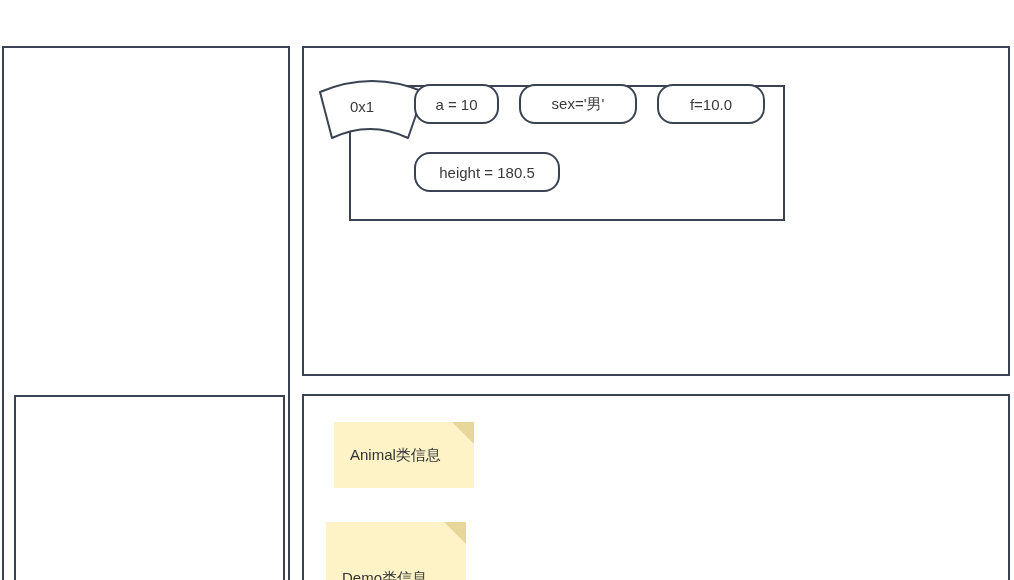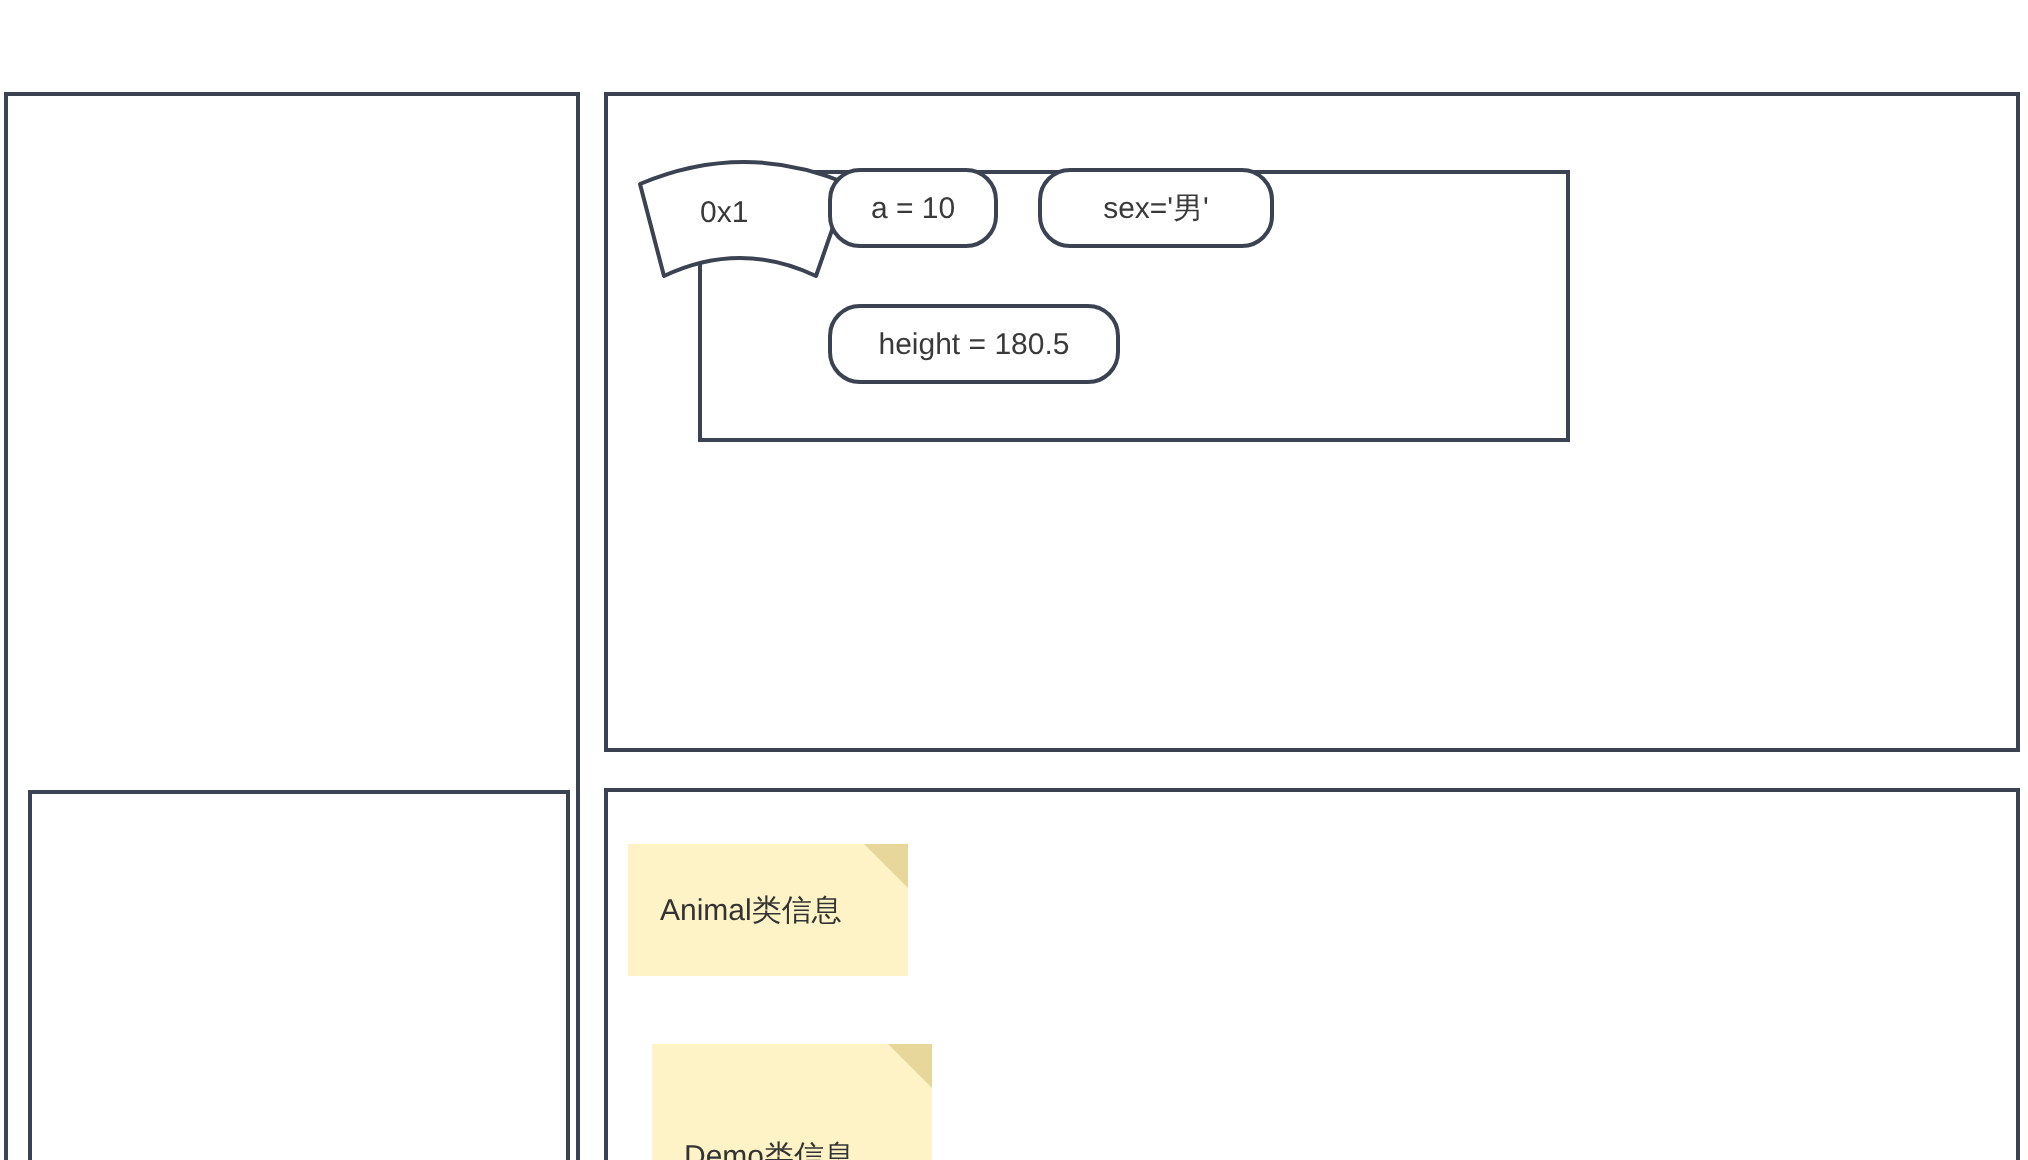--- a/index.html
+++ b/index.html
@@ -143,21 +143,21 @@
     border-left: 22px solid transparent;
     border-top: 22px solid #e8d79a;
   }
   .note .note-label {
     position: relative;
     z-index: 2;
     font-size: 15px;
     color: #333333;
     white-space: nowrap;
   }
-  #note-animal { left: 10px; top: 26px; }
+  #note-animal { left: 30px; top: 26px; }
   #note-demo   { left: 22px; top: 126px; align-items: flex-end; }
 </style>
 </head>
 <body>
 
 <div class="panel" id="left-panel">
 
   <div class="panel" id="left-inner-box">
 
     
@@ -179,20 +179,23 @@
 
   <div id="object-fan-stem"></div>
 
   <div class="pill-row" id="pill-row-1">
     <div class="pill" id="pill-a">
       <span>a = 10</span>
     </div>
     <div class="pill" id="pill-sex">
       <span>sex='男'</span>
     </div>
+    <div class="pill" id="pill-f">
+      <span>f=10.0</span>
+    </div>
   </div>
 
   <div class="pill-row" id="pill-row-2">
     <div class="pill" id="pill-height">
       <span>height = 180.5</span>
     </div>
   </div>
 
 </div>
 

